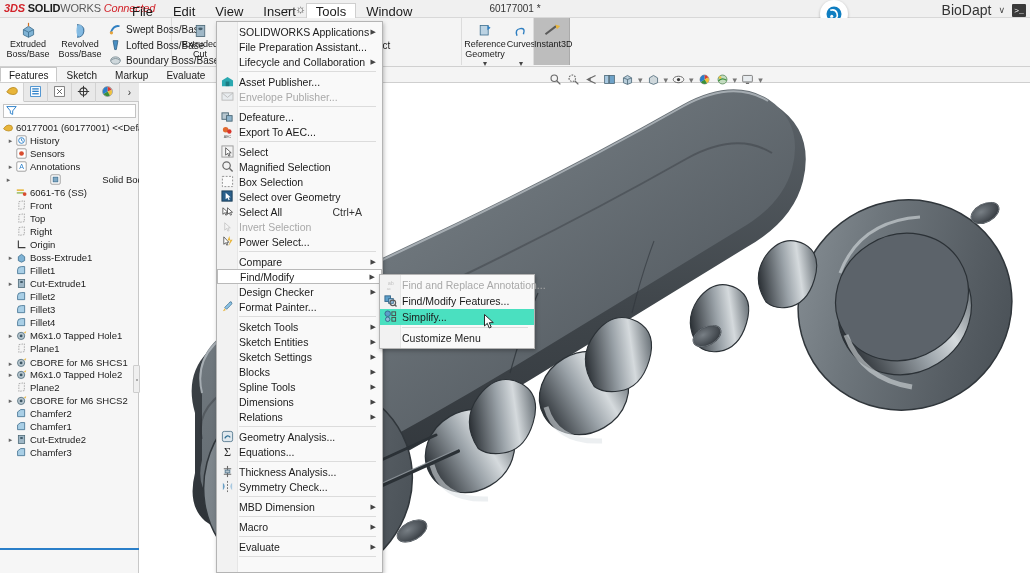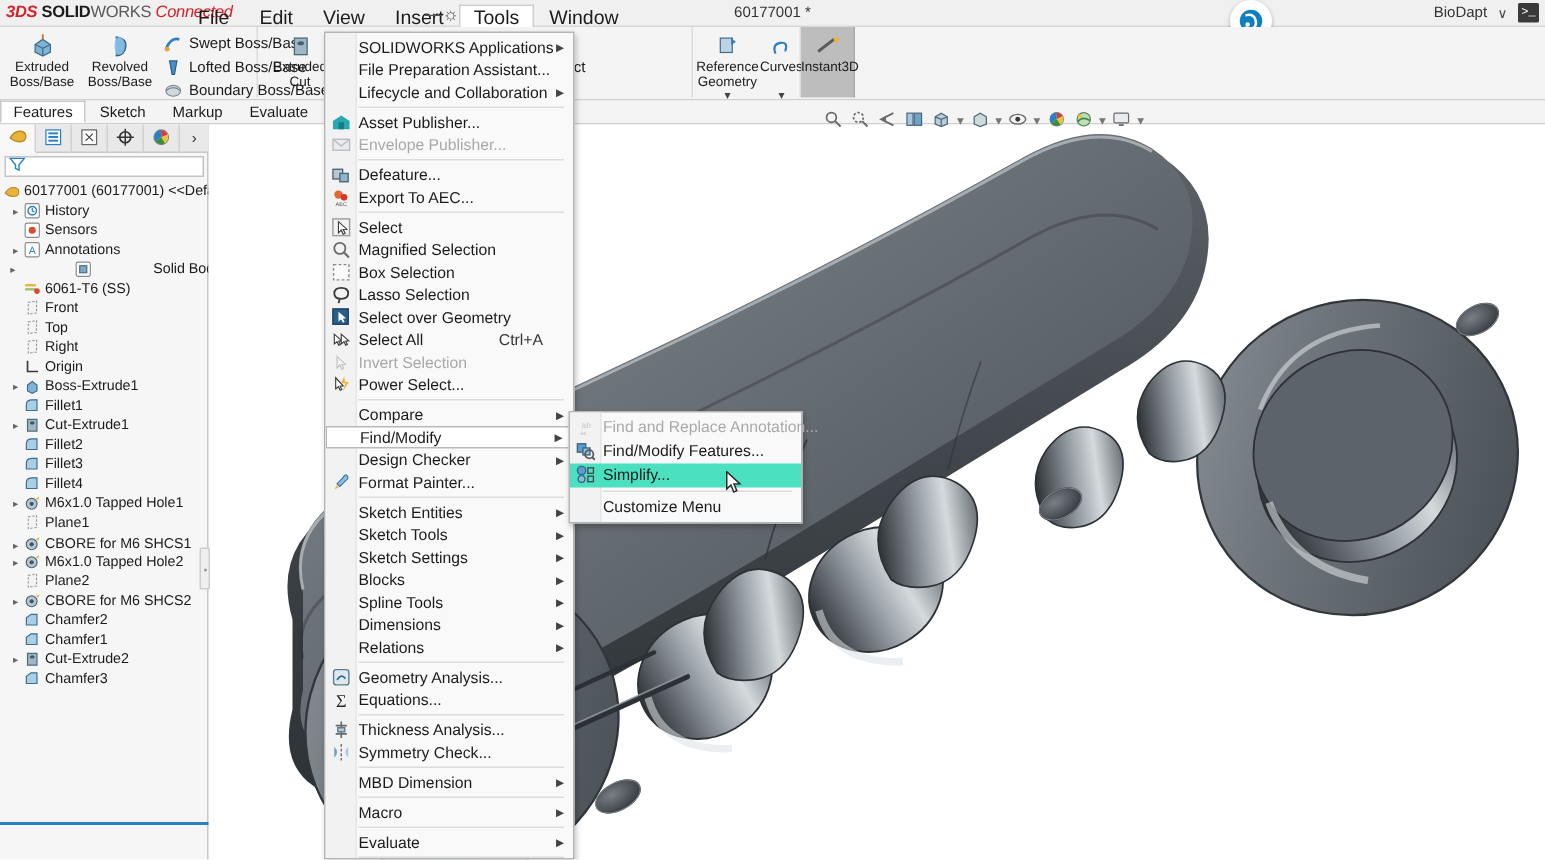--- a/index.html
+++ b/index.html
@@ -17,21 +17,21 @@
   .sw-logo .works { color:#5a5a5a; font-weight:normal;margin-top:36px;}
   .sw-logo .conn { color:#d2232a; font-style:italic; font-weight:normal; }
   .menubar { position:absolute; left:122px; top:3px; display:flex; gap:0px; }
   .menubar .mi { padding:1px 10px; font-size:13px; color:#1b1b1b; cursor:default; }
   .menubar .mi.active { background:#fff; border:1px solid #cfcfcf; border-bottom:1px solid #fff;
      padding:0px 9px; }
   .pin { position:absolute; left:283px; top:2px; color:#555; font-size:12px; }
   .doc-title { position:absolute; left:0; top:3px; width:1030px; text-align:center;
     font-size:10px; color:#333; }
   .tb-right { position:absolute; right:4px; top:2px; display:flex; align-items:center; gap:7px; }
-  .tb-user { font-size:10px; color:#333; }
+  .tb-user { font-size:14px; color:#333; }
   .tb-caret { font-size:9px; color:#444; }
   .tb-cmd { width:14px; height:13px; background:#3a3a3a; color:#fff; font-size:8px;
     display:flex; align-items:center; justify-content:center; border-radius:1px;
     font-family:"Liberation Mono", monospace; }
   .avatar3dx { position:absolute; left:820px; top:0px; width:28px; height:28px;
      background:#fff; border-radius:50%; box-shadow:0 1px 3px rgba(0,0,0,.28);
      display:flex; align-items:center; justify-content:center; }
   .avatar3dx svg { width:18px; height:18px; }
 
   
@@ -878,28 +878,20 @@
         <span class="mic">
             <svg width="13" height="13" viewBox="0 0 14 14">
               <rect x="1.5" y="1.5" width="11" height="11" fill="#fafafa" stroke="#8a8a8a" stroke-dasharray="2 1.6"></rect>
             </svg>
           </span>
         <span class="mlb">Box Selection</span>
       </div>
       <div class="mrow">
         <span class="mic">
             <svg width="13" height="13" viewBox="0 0 14 14">
-              <path d="M7 2 q5 0 5 4 q0 4 -5 4 q-5 0 -5 -4 q0 -4 5 -4 z M6 10 L5 13" fill="none" stroke="#3a3a3a" stroke-width="1.3"></path>
-            </svg>
-          </span>
-        <span class="mlb">Lasso Selection</span>
-      </div>
-      <div class="mrow">
-        <span class="mic">
-            <svg width="13" height="13" viewBox="0 0 14 14">
               <rect x="1" y="1" width="11" height="11" fill="#2a5f8a" stroke="#1b3d58"></rect>
               <path d="M5 3 L5 10 L7 8.4 L8.2 11 L9.4 10.4 L8.2 8 L10.4 7.8 Z" fill="#fff"></path>
             </svg>
           </span>
         <span class="mlb">Select over Geometry</span>
       </div>
       <div class="mrow">
         <span class="mic">
             <svg width="13" height="13" viewBox="0 0 14 14">
               <path d="M2 3 L2 10 L4 8.4 L5.2 11 L6.4 10.4 L5.2 8 L7.4 7.8 Z" fill="#fff" stroke="#3a3a3a" stroke-width=".8"></path>
@@ -945,25 +937,25 @@
             <svg width="13" height="13" viewBox="0 0 14 14">
               <path d="M11 2 q2 2 -1 4 L6 10 L4 8 L8 4 q2 -3 3 -2z" fill="#8cc3e6" stroke="#3d6e8e" stroke-width=".8"></path>
               <path d="M4 9 L2 12 L5 11z" fill="#e8b53a"></path>
             </svg>
           </span>
         <span class="mlb">Format Painter...</span>
       </div>
       <div class="msep"></div>
 
       <div class="mrow">
+        <span class="mlb">Sketch Tools</span>
+        <span class="marrow">▶</span>
+      </div>
+      <div class="mrow">
         <span class="mlb">Sketch Entities</span>
-        <span class="marrow">▶</span>
-      </div>
-      <div class="mrow">
-        <span class="mlb">Sketch Tools</span>
         <span class="marrow">▶</span>
       </div>
       <div class="mrow">
         <span class="mlb">Sketch Settings</span>
         <span class="marrow">▶</span>
       </div>
       <div class="mrow">
         <span class="mlb">Blocks</span>
         <span class="marrow">▶</span>
       </div>

